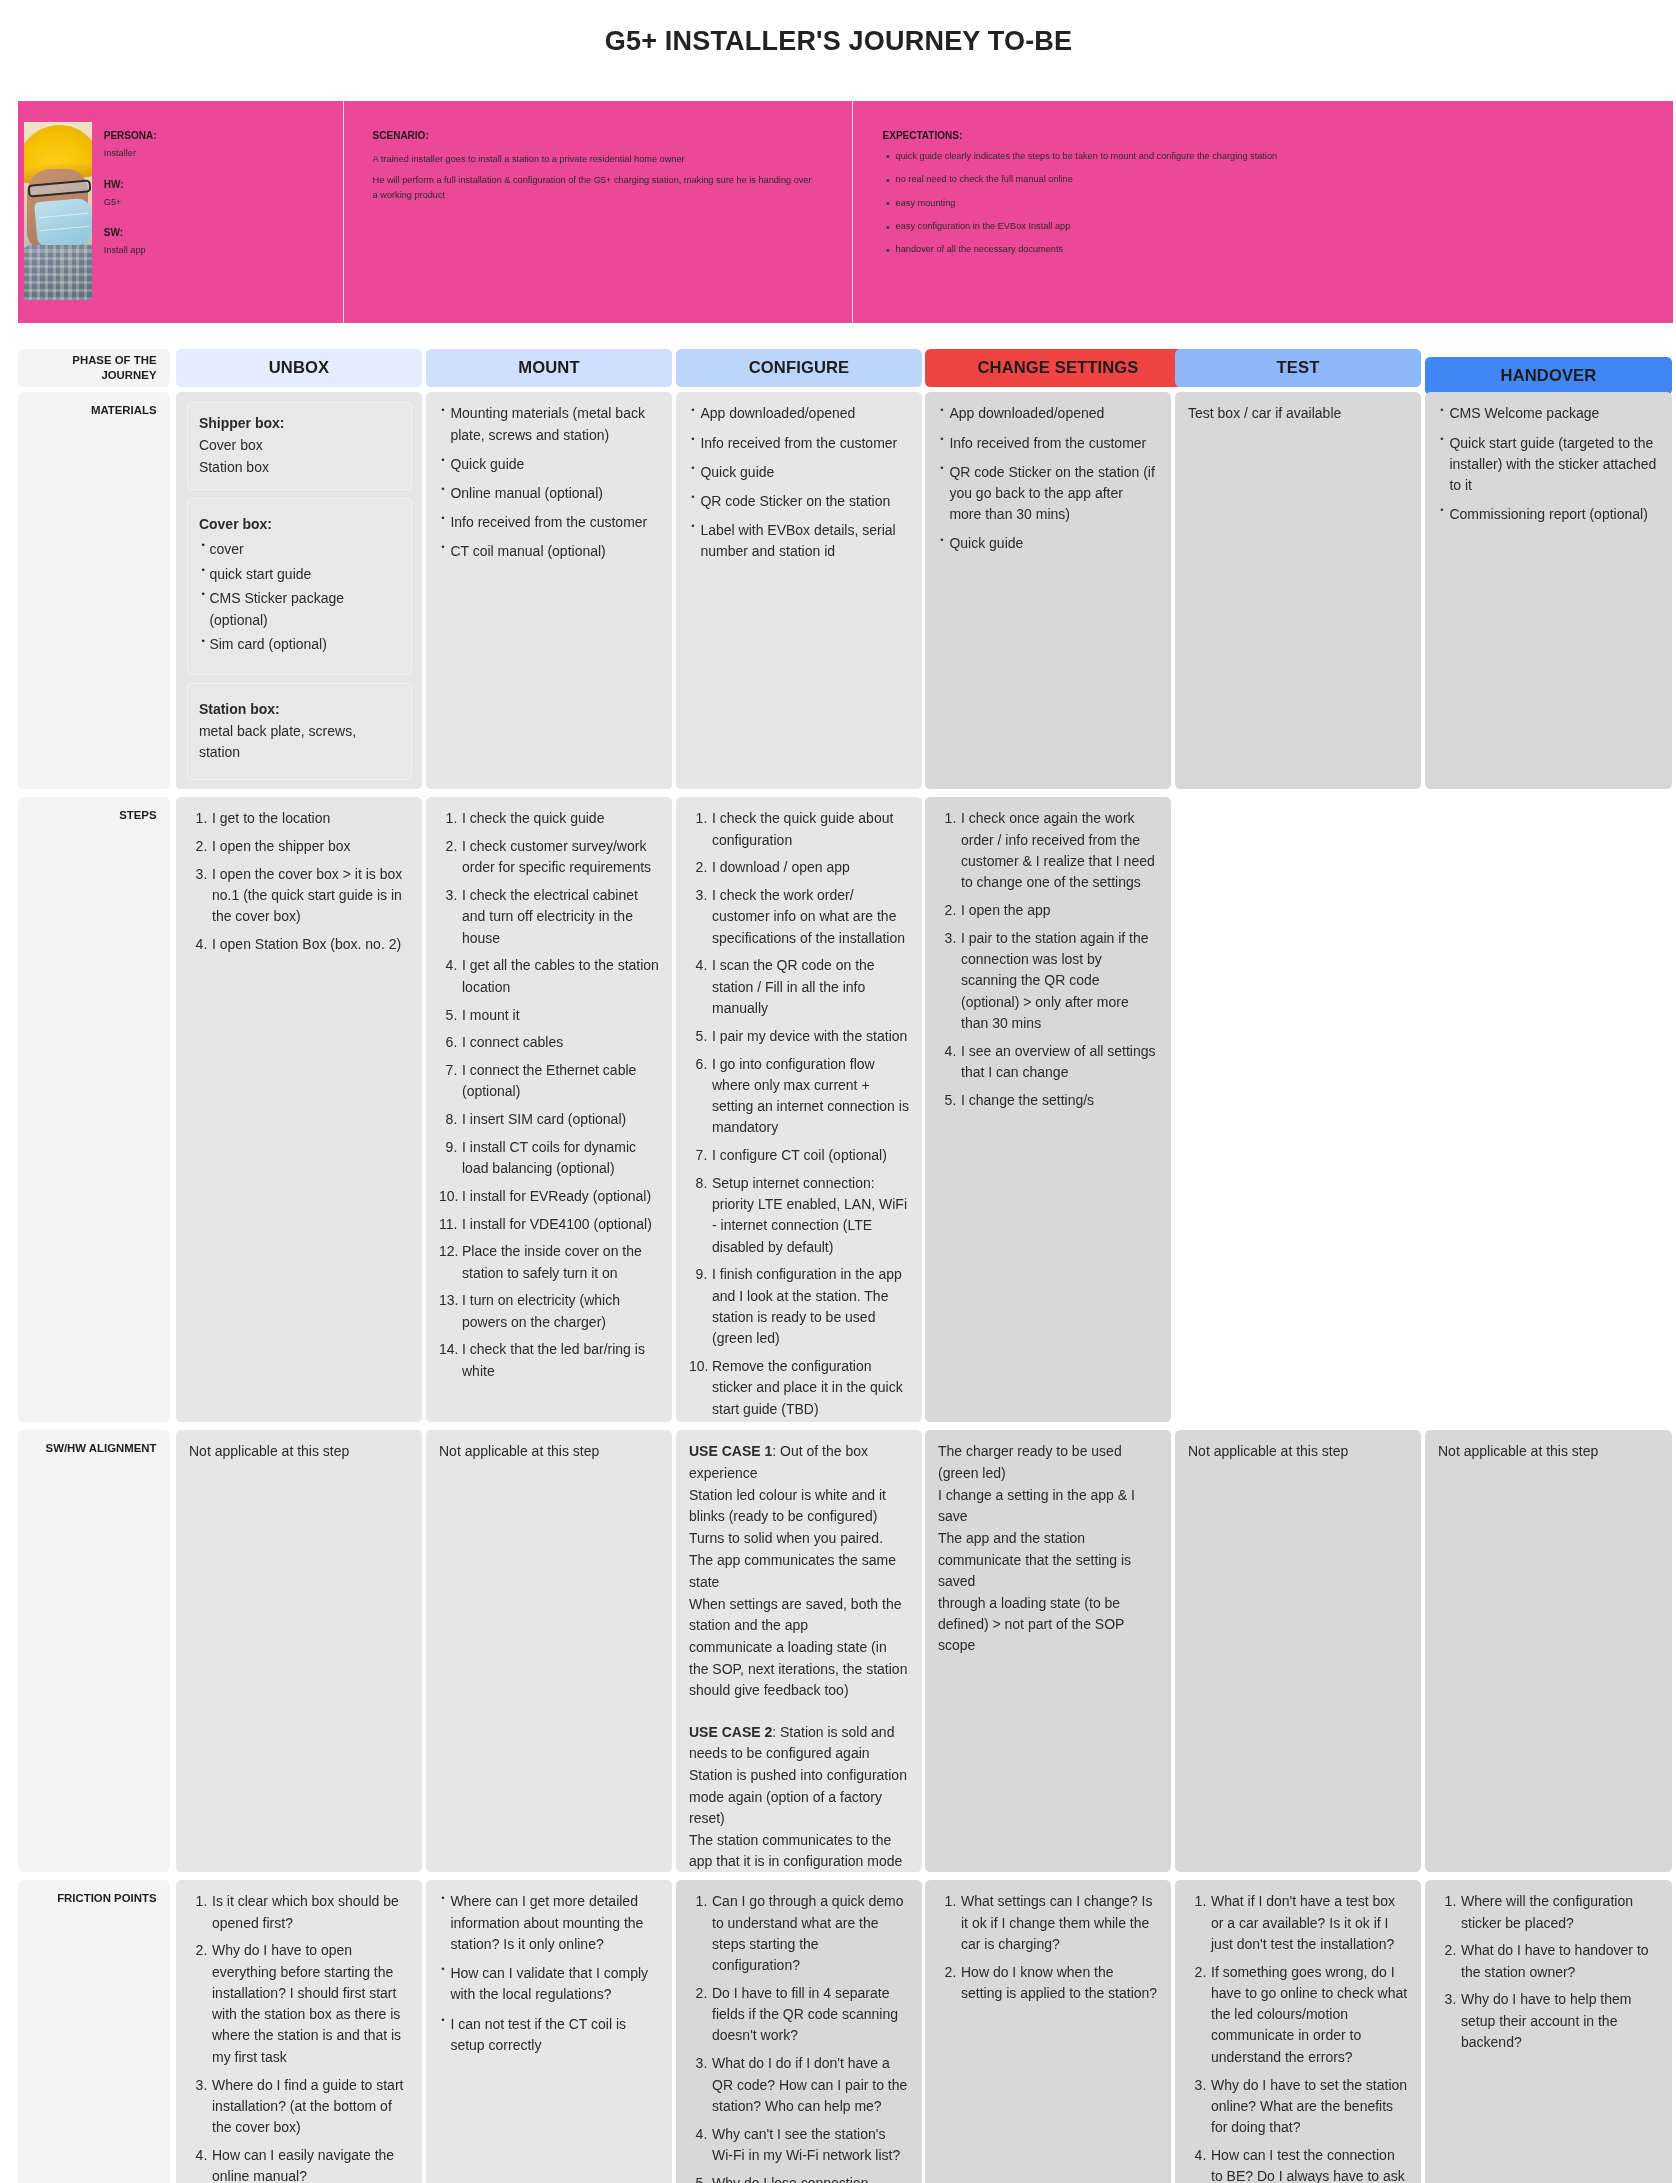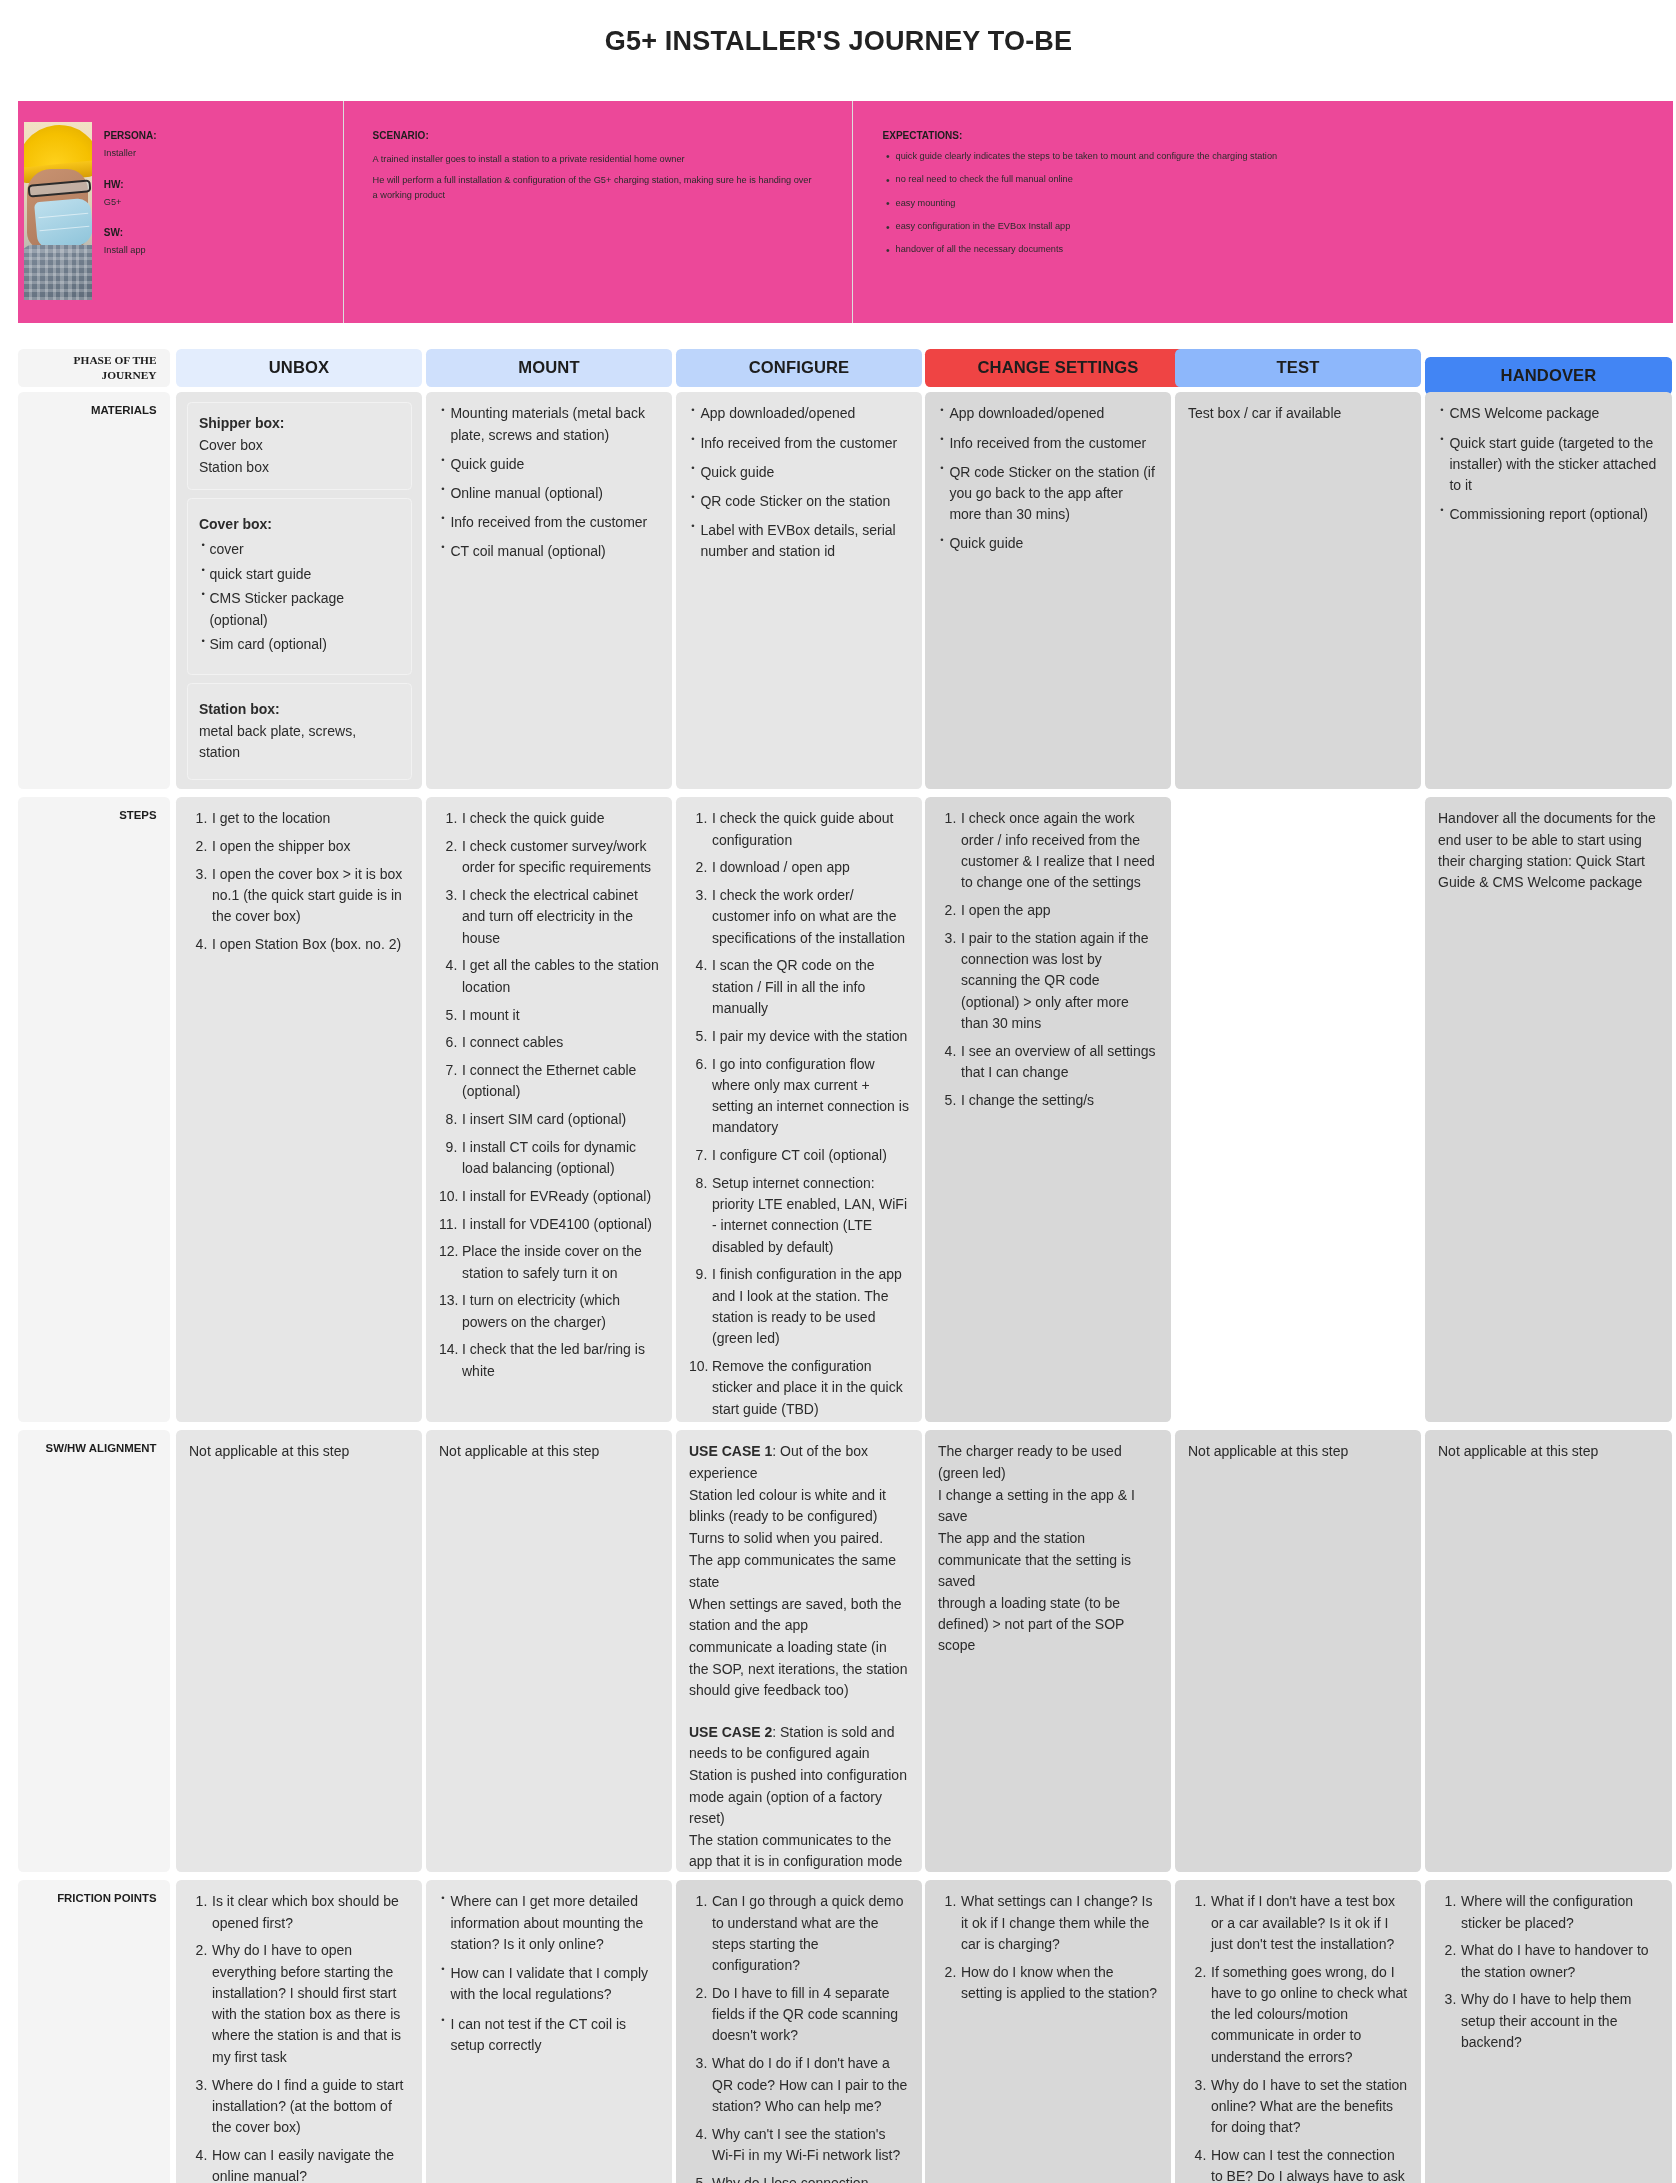--- a/index.html
+++ b/index.html
@@ -213,21 +213,21 @@
       <li>no real need to check the full manual online</li>
       <li>easy mounting</li>
       <li>easy configuration in the EVBox Install app</li>
       <li>handover of all the necessary documents</li>
     </ul>
   </div>
 </div>
 
 <div id="grid">
 
-  <div class="cell label-cell mid" style="left:17.5px; top:349px; width:152px; height:38px; padding:0 13px 0 4.4px; justify-content:flex-end; text-align:right;font-family:Liberation Serif, serif;">
+  <div class="cell label-cell mid" style="left:17.5px; top:349px; width:152px; height:38px; padding:0 13px 0 4.4px; justify-content:flex-end; text-align:right;">
     <span>PHASE OF THE JOURNEY</span>
   </div>
   <div class="cell phase-head" style="left: 176px; top: 349px; width: 246px; height: 38px; background: rgb(227, 237, 253);">
     <span>UNBOX</span>
   </div>
   <div class="cell phase-head" style="left: 426px; top: 349px; width: 246px; height: 38px; background: rgb(207, 224, 252);">
     <span>MOUNT</span>
   </div>
   <div class="cell phase-head" style="left: 676px; top: 349px; width: 246px; height: 38px; background: rgb(189, 213, 251);">
     <span>CONFIGURE</span>
@@ -360,23 +360,20 @@
     <ol class="numbered">
       <li>I check once again the work order / info received from the customer &amp; I realize that I need to change one of the settings</li>
       <li>I open the app</li>
       <li>I pair to the station again if the connection was lost by scanning the QR code (optional) &gt; only after more than 30 mins</li>
       <li>I see an overview of all settings that I can change</li>
       <li>I change the setting/s</li>
     </ol>
   </div>
 
 
-  <div class="cell body-cell" style="left:1425px; top:797px; width:247px; height:625px; background:#d8d8d8;">
-    <p>Handover all the documents for the end user to be able to start using their charging station: Quick Start Guide &amp; CMS Welcome package</p>
-  </div>
 
   <div class="cell label-cell" style="left:17.5px; top:1430px; width:152px; height:442px;">
     <span>SW/HW ALIGNMENT</span>
   </div>
 
   <div class="cell body-cell" style="left:176px; top:1430px; width:246px; height:442px;">
     <p>Not applicable at this step</p>
   </div>
 
   <div class="cell body-cell" style="left:426px; top:1430px; width:246px; height:442px;">

